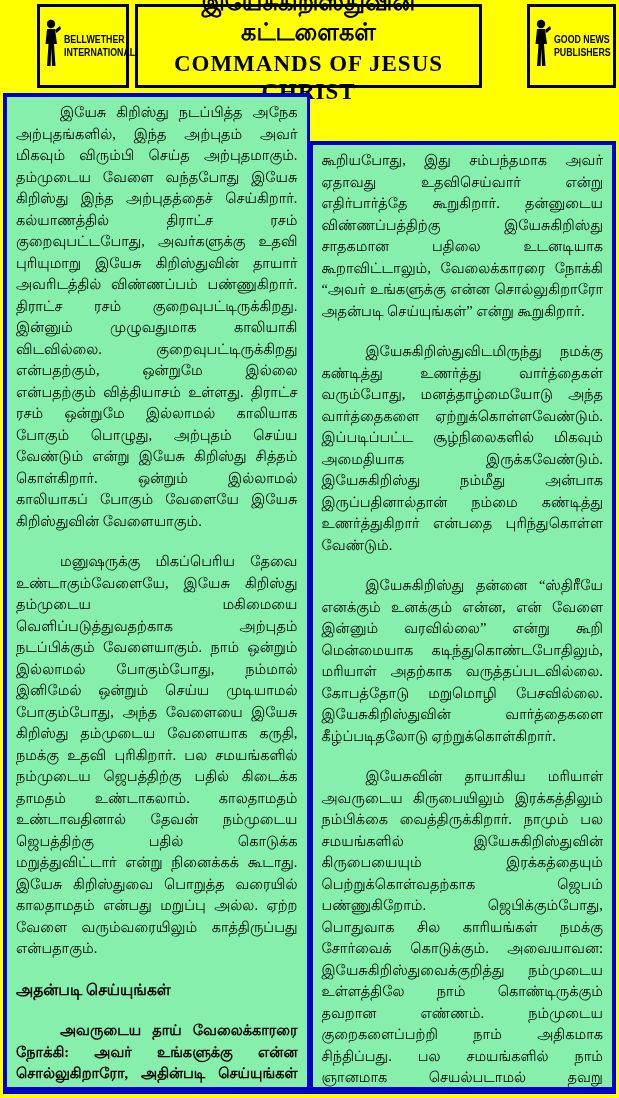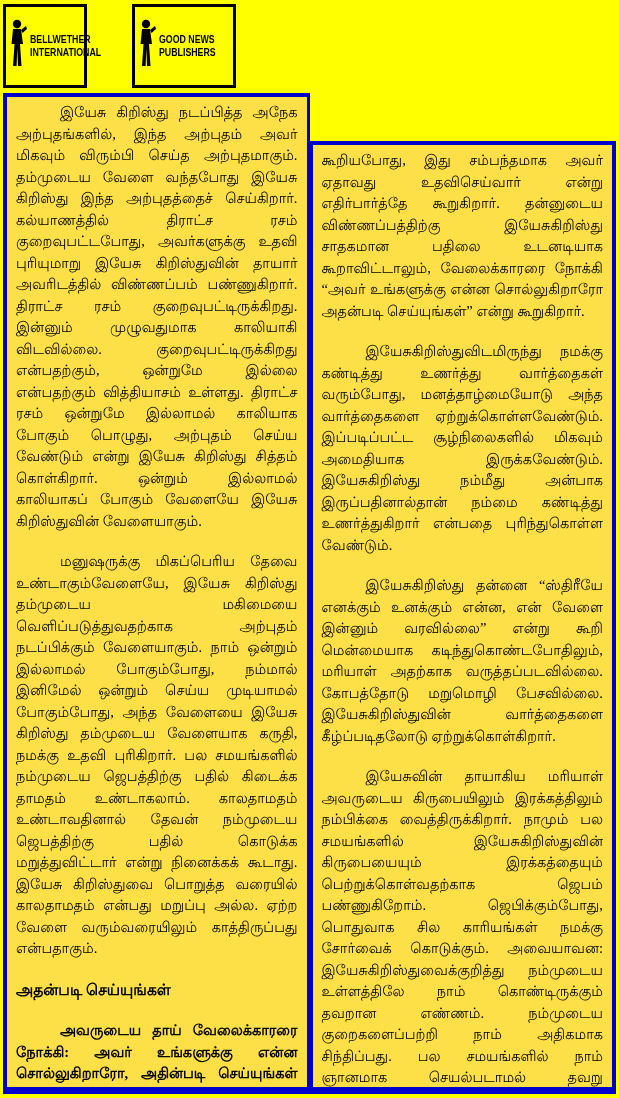--- a/index.html
+++ b/index.html
@@ -12,42 +12,42 @@
     padding:4px 3px 0 3px;
     overflow:hidden;
   }
   .header{display:flex;gap:6px;height:84px;}
   .logo-box{
     border:3px solid #000;
     background:#FFFF00;
     display:flex;align-items:center;gap:2px;
     padding:2px 2px;box-sizing:border-box;
   }
-  .logo-left{width:84px;}
-  .logo-right{width:104px;margin-left:39px;}
+  .logo-left{width:92px;margin-left:34px;}
+  .logo-right{width:89px;margin-left:39px;}
   .logo-text{
     font-family:"Liberation Sans",sans-serif;
     font-weight:bold;font-size:11px;line-height:13px;
     transform:scaleX(.8);transform-origin:left center;
     white-space:nowrap;letter-spacing:0px;
   }
   .figure-icon{flex:0 0 auto;}
   .title-box{
     flex:1;border:3px solid #000;background:#FFFF00;
     display:flex;flex-direction:column;justify-content:center;
     text-align:center;box-sizing:border-box;gap:3px;
   }
   .title-tamil{font-size:24px;font-weight:bold;line-height:30px;}
   .title-english{font-size:23px;font-weight:bold;letter-spacing:1px;line-height:28px;}
   .body-row{display:flex;margin-top:5px;height:1001px;}
   .column{
     width:50%;box-sizing:border-box;
     border:4px solid #0000CC;
     border-bottom-width:7px;
-    background:#fde047;
+    background:#86efac;
     padding:5px 9px 0 9px;
     overflow:hidden;
     font-size:14.5px;line-height:21.5px;
     text-align:justify;
   }
   .column-left{border-right-width:3px;}
   .column-right{border-left-width:3px;margin-top:48px;}
   .column p{margin:0 0 19px 0;text-indent:44px;}
   .column h3{font-size:15.5px;font-weight:bold;margin:14px 0 20px 0;text-indent:0;}
   .verse{font-weight:bold;}
@@ -63,20 +63,24 @@
         <path d="M5 11 L13 11 L15 26 L12 26 L13.5 48 L10 48 L9.3 30 L8.6 48 L5 48 L6.5 26 L3.5 26 Z" fill="#000"></path>
         <path d="M13 12 L18 8 L19 11 L14.5 15 Z" fill="#000"></path>
       </svg>
     </span>
     <span class="logo-text">
       <span>BELLWETHER</span><br>
       <span>INTERNATIONAL</span>
     </span>
   </div>
 
+  <div class="title-box">
+    <div class="title-tamil">இயேசுகிறிஸ்துவின் கட்டளைகள்</div>
+    <div class="title-english">COMMANDS OF JESUS CHRIST</div>
+  </div>
 
   <div class="logo-box logo-right">
     <span class="figure-icon">
       <svg width="20" height="52" viewBox="0 0 20 52" aria-hidden="true">
         <circle cx="9" cy="6" r="4.2" fill="#000"></circle>
         <path d="M5 11 L13 11 L15 26 L12 26 L13.5 48 L10 48 L9.3 30 L8.6 48 L5 48 L6.5 26 L3.5 26 Z" fill="#000"></path>
         <path d="M13 12 L18 8 L19 11 L14.5 15 Z" fill="#000"></path>
       </svg>
     </span>
     <span class="logo-text">

